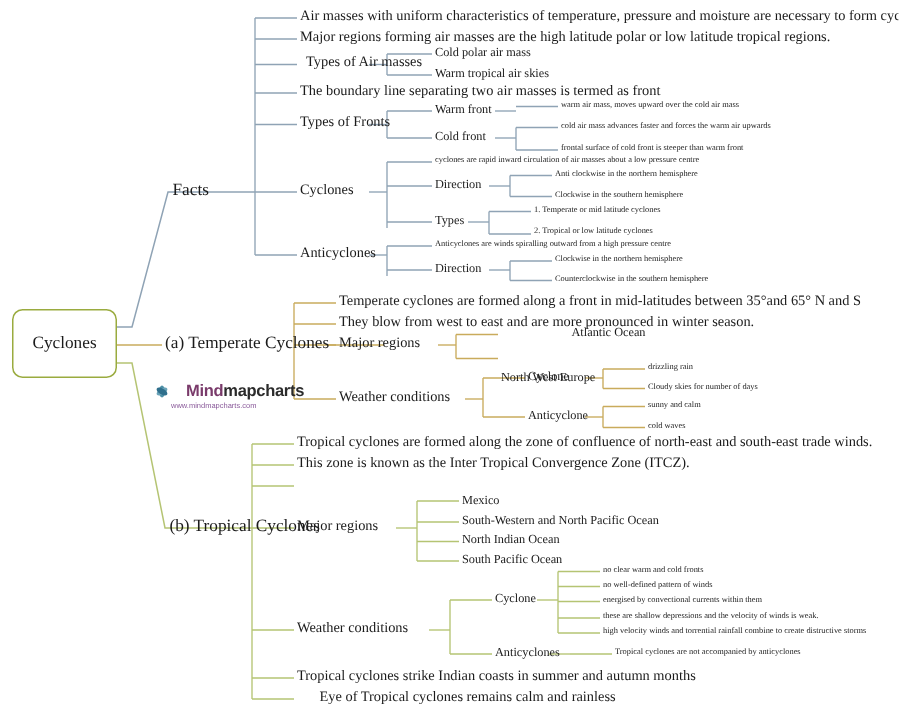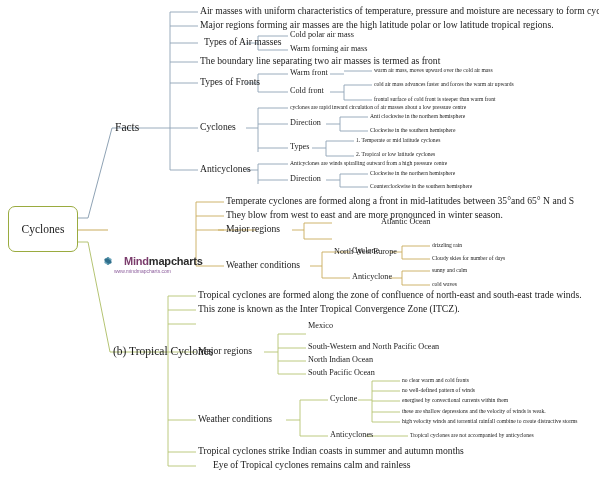--- a/index.html
+++ b/index.html
@@ -202,21 +202,21 @@
     </div>
     <div class="wm-url">www.mindmapcharts.com</div>
   </div>
 
   <div class="node lvl1" style="left:115px; top:122px;">Facts</div>
 
   <div class="node lvl2" style="left:200px; top:6px;">Air masses with uniform characteristics of temperature, pressure and moisture are necessary to form cyclones</div>
   <div class="node lvl2" style="left:200px; top:20px;">Major regions forming air masses are the high latitude polar or low latitude tropical regions.</div>
   <div class="node lvl2" style="left:204px; top:37px;">Types of Air masses</div>
   <div class="node lvl3" style="left:290px; top:31px;">Cold polar air mass</div>
-  <div class="node lvl3" style="left:290px; top:45px;">Warm forming air mass</div>
+  <div class="node lvl3" style="left:290px; top:45px;">Warm tropical air skies</div>
 
   <div class="node lvl2" style="left:200px; top:56px;">The boundary line separating two air masses is termed as front</div>
 
   <div class="node lvl2" style="left:200px; top:77px;">Types of Fronts</div>
   <div class="node lvl3" style="left:290px; top:69px;">Warm front</div>
   <div class="node lvl4" style="left:374px; top:68px;">warm air mass, moves upward over the cold air mass</div>
   <div class="node lvl3" style="left:290px; top:87px;">Cold front</div>
   <div class="node lvl4" style="left:374px; top:82px;">cold air mass advances faster and forces the warm air upwards</div>
   <div class="node lvl4" style="left:374px; top:97px;">frontal surface of cold front is steeper than warm front</div>
 
@@ -228,20 +228,21 @@
   <div class="node lvl3" style="left:290px; top:143px;">Types</div>
   <div class="node lvl4" style="left:356px; top:138px;">1. Temperate or mid latitude cyclones</div>
   <div class="node lvl4" style="left:356px; top:152px;">2. Tropical or low latitude cyclones</div>
 
   <div class="node lvl2" style="left:200px; top:164px;">Anticyclones</div>
   <div class="node lvl4" style="left:290px; top:161px;">Anticyclones are winds spiralling outward from a high pressure centre</div>
   <div class="node lvl3" style="left:290px; top:175px;">Direction</div>
   <div class="node lvl4" style="left:370px; top:171px;">Clockwise in the northern hemisphere</div>
   <div class="node lvl4" style="left:370px; top:184px;">Counterclockwise in the southern hemisphere</div>
 
+  <div class="node lvl1" style="left:110px; top:224px;">(a) Temperate Cyclones</div>
 
   <div class="node lvl2" style="left:226px; top:196px;">Temperate cyclones are formed along a front in mid-latitudes between 35°and 65° N and S</div>
   <div class="node lvl2" style="left:226px; top:210px;">They blow from west to east and are more pronounced in winter season.</div>
   <div class="node lvl2" style="left:226px; top:224px;">Major regions</div>
   <div class="node lvl3" style="left:334px; top:218px;margin-left:47px;">Atlantic Ocean</div>
   <div class="node lvl3" style="left:334px; top:248px;">North West Europe</div>
 
   <div class="node lvl2" style="left:226px; top:260px;">Weather conditions</div>
   <div class="node lvl3" style="left:352px; top:247px;">Cyclone</div>
   <div class="node lvl4" style="left:432px; top:243px;">drizzling rain</div>
@@ -249,21 +250,21 @@
   <div class="node lvl3" style="left:352px; top:273px;">Anticyclone</div>
   <div class="node lvl4" style="left:432px; top:268px;">sunny and calm</div>
   <div class="node lvl4" style="left:432px; top:282px;">cold waves</div>
 
   <div class="node lvl1" style="left:113px; top:346px;">(b) Tropical Cyclones</div>
 
   <div class="node lvl2" style="left:198px; top:290px;">Tropical cyclones are formed along the zone of confluence of north-east and south-east trade winds.</div>
   <div class="node lvl2" style="left:198px; top:304px;">This zone is known as the Inter Tropical Convergence Zone (ITCZ).</div>
 
   <div class="node lvl2" style="left:198px; top:346px;">Major regions</div>
-  <div class="node lvl3" style="left:308px; top:322px;">Mexico</div>
+  <div class="node lvl3" style="left:308px; top:330px;">Mexico</div>
   <div class="node lvl3" style="left:308px; top:343px;">South-Western and North Pacific Ocean</div>
   <div class="node lvl3" style="left:308px; top:356px;">North Indian Ocean</div>
   <div class="node lvl3" style="left:308px; top:369px;">South Pacific Ocean</div>
 
   <div class="node lvl2" style="left:198px; top:414px;">Weather conditions</div>
   <div class="node lvl3" style="left:330px; top:395px;">Cyclone</div>
   <div class="node lvl4" style="left:402px; top:378px;">no clear warm and cold fronts</div>
   <div class="node lvl4" style="left:402px; top:388px;">no well-defined pattern of winds</div>
   <div class="node lvl4" style="left:402px; top:398px;">energised by convectional currents within them</div>
   <div class="node lvl4" style="left:402px; top:409px;">these are shallow depressions and the velocity of winds is weak.</div>

